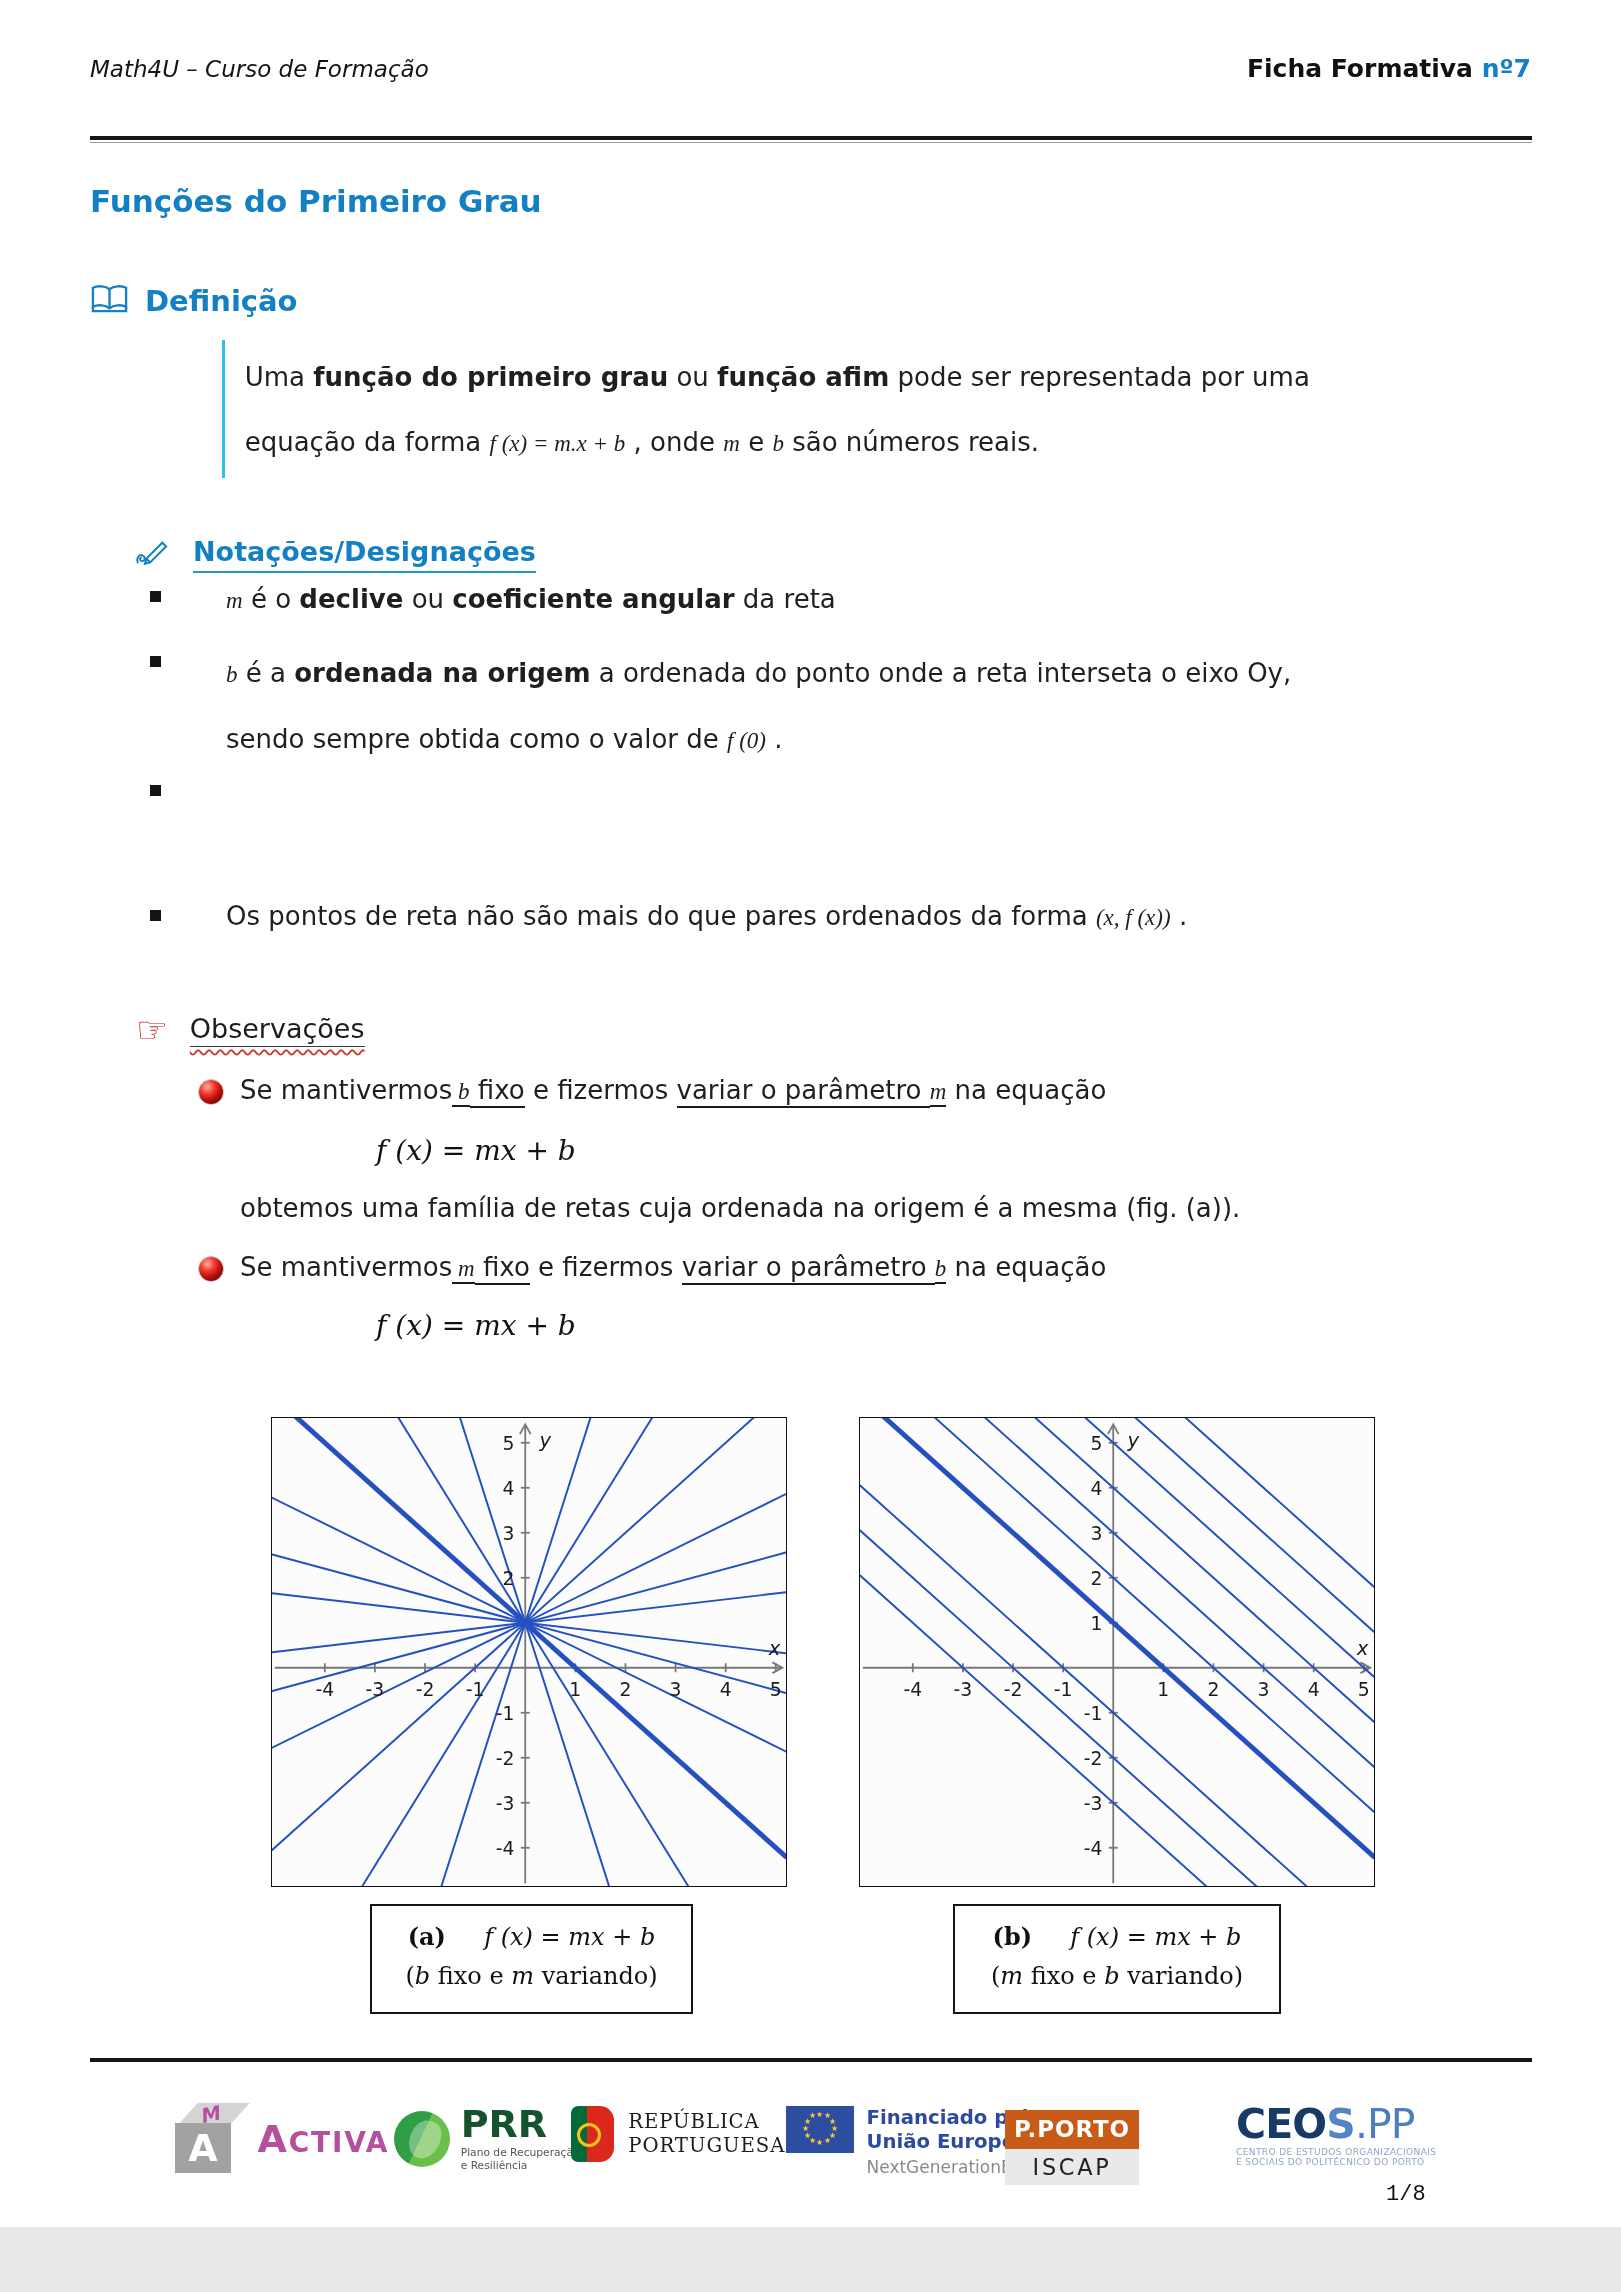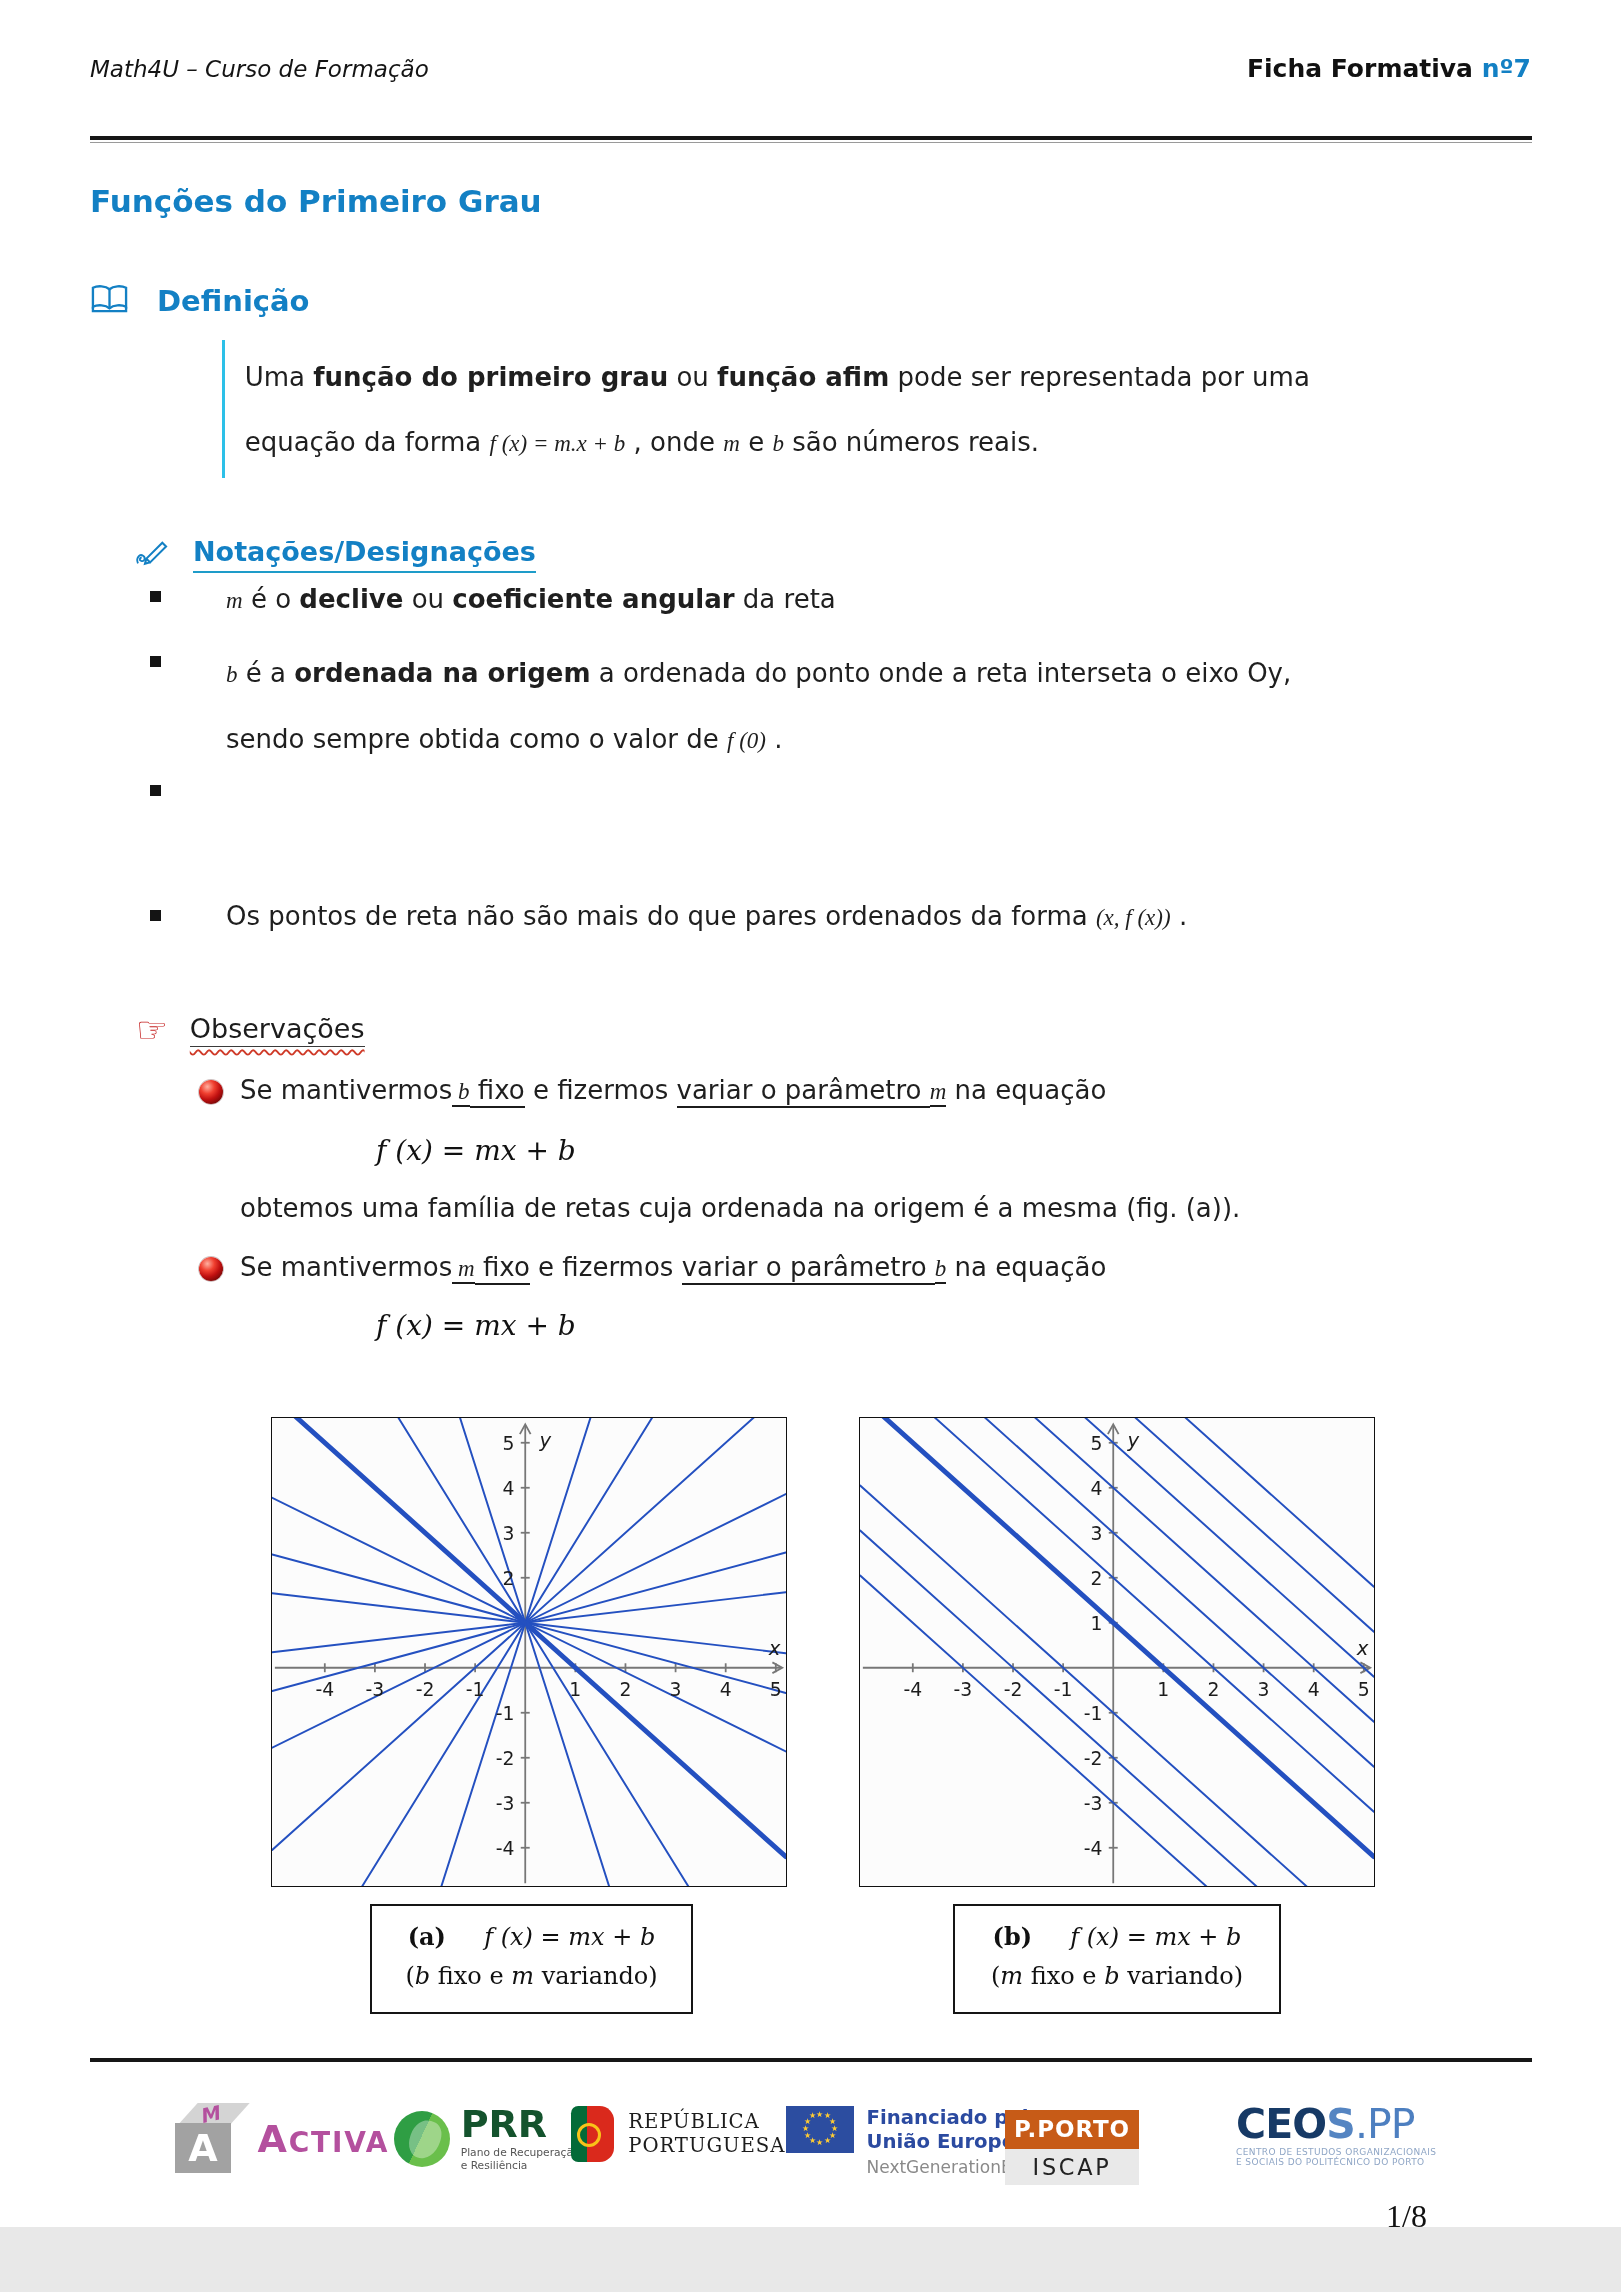--- a/index.html
+++ b/index.html
@@ -12,21 +12,21 @@
   .m{font-family:Liberation Serif, serif;font-style:italic;font-size:23px;}
   .u{border-bottom:2.7px solid #1c1c1c;padding-bottom:0.9px;}
   
   .hdr-left{left:90px;top:56px;font-size:23px;font-style:italic;color:#141414;}
   .hdr-right{right:90px;top:54px;font-size:25px;font-weight:bold;color:#111;}
   .hdr-num{color:#1380c4;}
   .rule{left:90px;width:1442px;height:3.6px;background:#161616;}
   .rule-thin{left:90px;width:1442px;height:0.9px;background:#9a9a9a;}
   
   .title{left:90px;top:183px;font-size:31px;font-weight:bold;color:#1380c4;}
-  .sec-head{display:flex;align-items:center;gap:28px;}
+  .sec-head{display:flex;align-items:center;gap:16px;}
   .sec-head-txt{font-size:29px;font-weight:bold;color:#1380c4;}
   .not-head-txt{font-size:27px;font-weight:bold;color:#1380c4;border-bottom:2.7px solid #1e9cc9;padding-bottom:3.6px;}
   .obs-head-txt{font-size:27px;color:#1c1c1c;border-bottom:1.8px solid #3a3a3a;padding-bottom:2.7px;
                 text-decoration:underline wavy #cf3a28 1.8px;text-underline-offset:10.7px;}
   .hand{font-size:36px;color:#c52222;line-height:36px;}
   
   .def-block{left:222px;top:340px;border-left:3.6px solid #2cc0e8;padding:5.4px 0 1.8px 19.7px;line-height:65px;}
   
   .sqbullet{width:10.7px;height:10.7px;background:#141414;}
   .sphere{width:24px;height:24px;border-radius:50%;
@@ -66,21 +66,21 @@
   .eu-l1{font-size:19.7px;font-weight:bold;color:#2b4aa0;line-height:24px;}
   .eu-l3{font-size:17px;color:#8a8a8a;margin-top:2.7px;}
   .pporto{width:134px;}
   .pporto-top{background:#c75b17;color:#fff;font-weight:bold;font-size:23px;text-align:center;
               height:39px;line-height:39px;letter-spacing:0.9px;}
   .pporto-bot{background:#e9e9e9;color:#222;font-size:22.4px;text-align:center;height:36px;line-height:36px;letter-spacing:2.7px;}
   .ceos-name{font-size:41px;line-height:39px;font-weight:bold;color:#173a66;letter-spacing:-0.9px;}
   .ceos-name .s{color:#5585c2;}
   .ceos-name .pp{color:#4d7fc0;font-weight:normal;}
   .ceos-sub{font-size:9px;color:#8fa6c6;line-height:10.7px;letter-spacing:0.4px;margin-top:2.7px;}
-  .pagenum{font-family:Liberation Serif, serif;font-size:32px;color:#111;margin-top:16px;}
+  .pagenum{font-family:Liberation Mono, monospace;font-size:22px;color:#111;}
 </style>
 </head>
 <body>
 
 <div class="page">
 
   <div class="abs hdr-left">Math4U – Curso de Formação</div>
   <div class="abs hdr-right">
     <span>Ficha Formativa</span>
     <span class="hdr-num">nº7</span>

